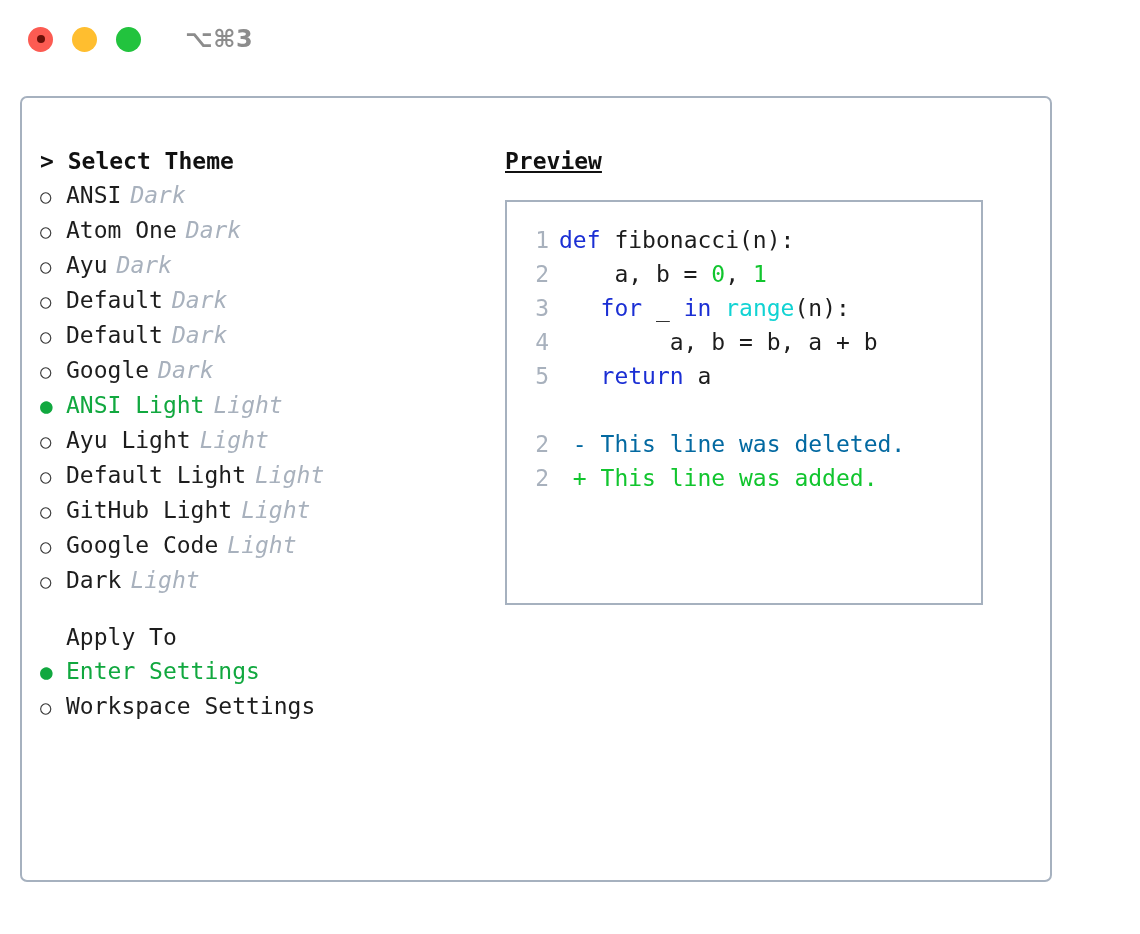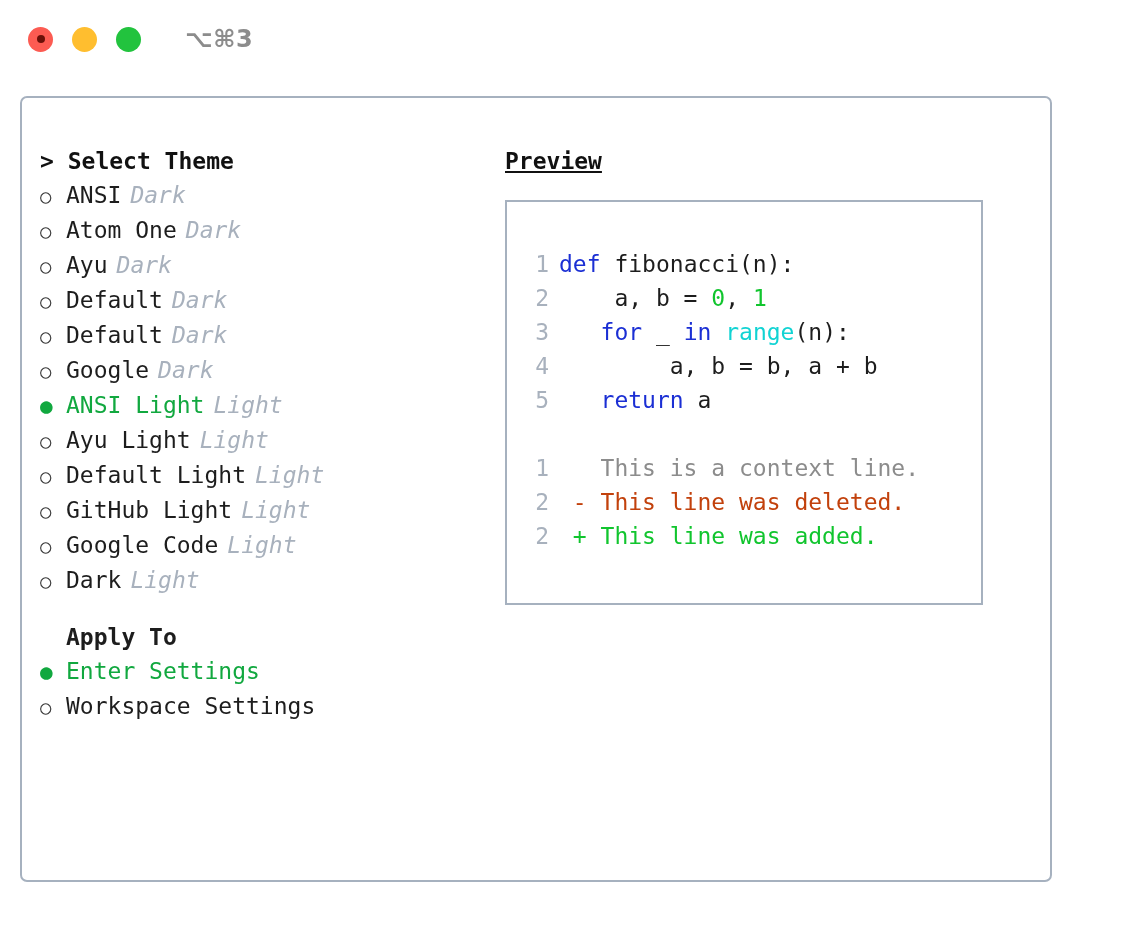--- a/index.html
+++ b/index.html
@@ -86,21 +86,21 @@
   
   .section-head {
     font-size: 23px;
     font-weight: 700;
     color: #111111;
     line-height: 34px;
     white-space: pre;
     letter-spacing: 0px;
   }
   .section-head.plain {
-    font-weight: 700;
+    font-weight: 400;
     color: #1d1d1d;
   }
   .opt {
     display: flex;
     align-items: baseline;
     line-height: 34px;
     font-size: 23px;
     white-space: pre;
   }
   .marker {
@@ -137,40 +137,40 @@
     line-height: 34px;
     margin-bottom: 22px;
     text-decoration: underline;
   }
   .preview-box {
     width: 478px;
     height: 405px;
     border: 2px solid #a6b1bf;
     box-sizing: border-box;
     background: #ffffff;
-    padding: 45px 0 0 20px;
+    padding: 21px 0 0 20px;
   }
   .code-line {
     font-size: 23px;
     line-height: 34px;
     white-space: pre;
   }
   .ln {
     color: #a8b1bd;
     display: inline-block;
     width: 22px;
     text-align: right;
     margin-right: 10px;
   }
   .kw   { color: #1b2fd4; }
   .fn   { color: #11d3d3; }
   .num  { color: #11c52e; }
   .pl   { color: #1d1d1d; }
   .ctx  { color: #8c8c8c; }
-  .del  { color: #c2410c; margin-top: 12px; }
+  .del  { color: #0369a1; margin-top: 12px; }
   .add  { color: #11c52e; }
   .gap  { height: 34px; }
 </style>
 </head>
 <body>
 
 <div class="app">
 
   <div class="titlebar">
     <div class="lights">
@@ -221,21 +221,20 @@
         <div class="preview-box">
           <div id="code-block">
               <div class="code-line"><span class="ln">1</span><span class="kw">def</span><span class="pl"> fibonacci(n):</span></div>
               <div class="code-line"><span class="ln">2</span><span class="pl">    a, b = </span><span class="num">0</span><span class="pl">, </span><span class="num">1</span></div>
               <div class="code-line"><span class="ln">3</span><span class="pl">   </span><span class="kw">for</span><span class="pl"> _ </span><span class="kw">in</span><span class="pl"> </span><span class="fn">range</span><span class="pl">(n):</span></div>
               <div class="code-line"><span class="ln">4</span><span class="pl">        a, b = b, a + b</span></div>
               <div class="code-line"><span class="ln">5</span><span class="pl">   </span><span class="kw">return</span><span class="pl"> a</span></div>
             </div>
           <div class="gap"></div>
           <div id="diff-block">
-              <div class="code-line"><span class="ln">1</span><span class="ctx">   This is a context line.</span></div>
               <div class="code-line"><span class="ln">2</span><span class="del"> - This line was deleted.</span></div>
               <div class="code-line"><span class="ln">2</span><span class="add"> + This line was added.</span></div>
             </div>
         </div>
       </div>
 
     </div>
   </div>
 </div>
 

